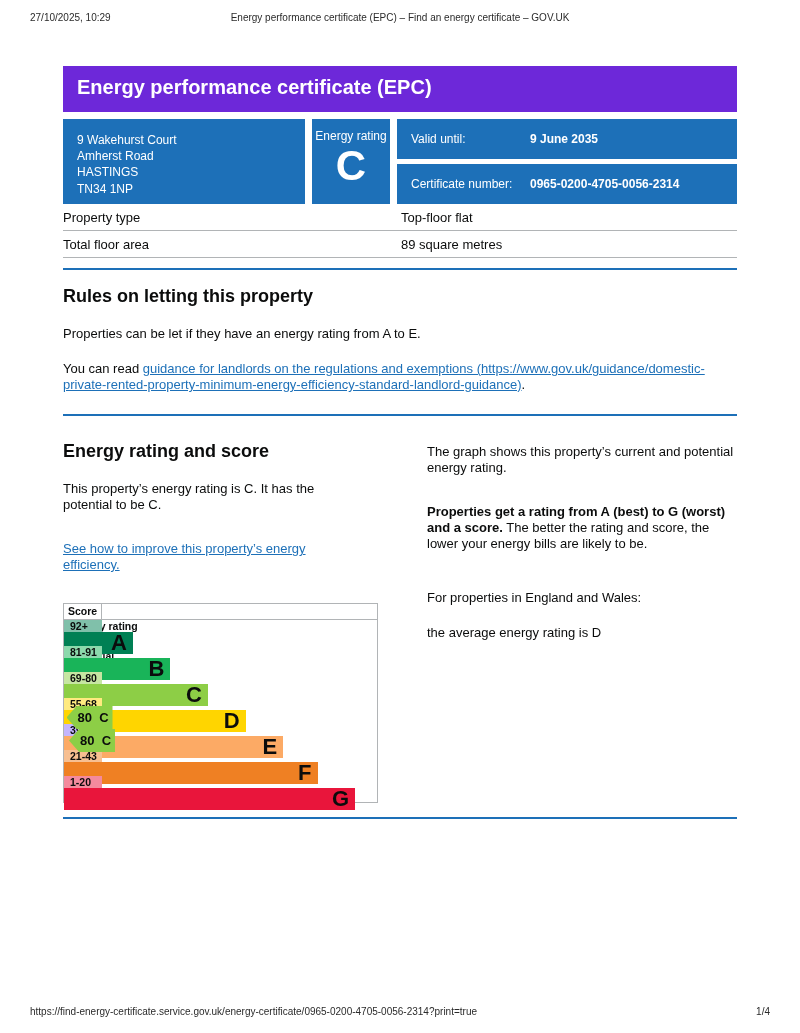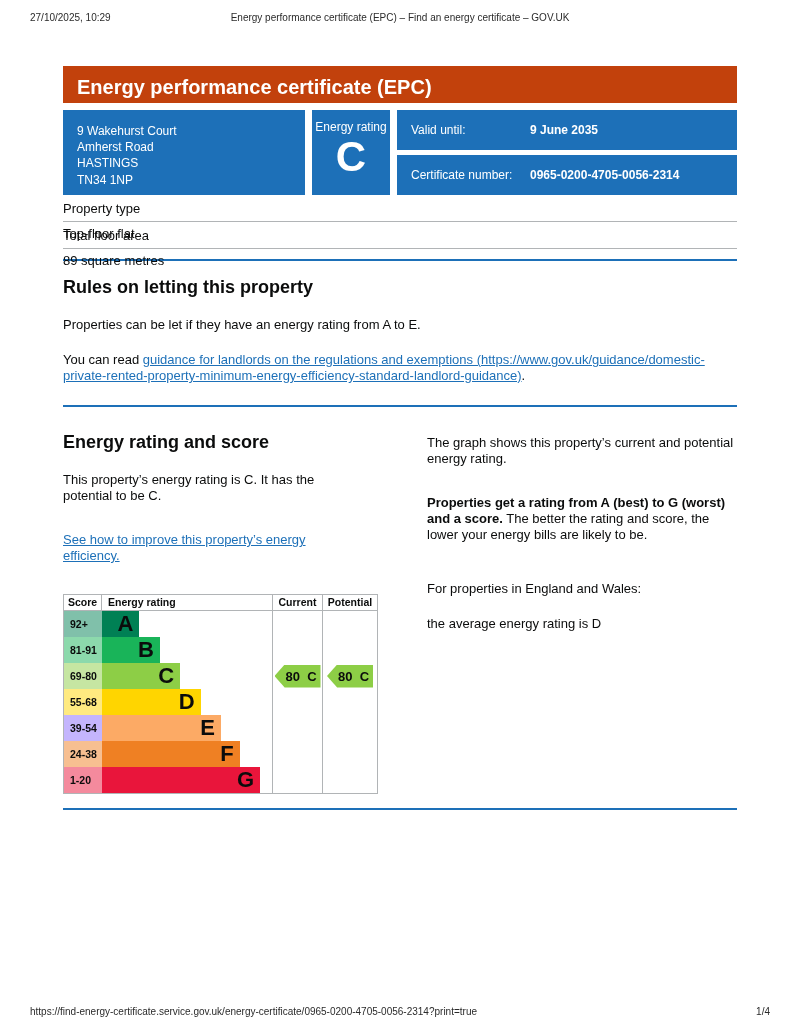--- a/index.html
+++ b/index.html
@@ -7,36 +7,36 @@
   .page{position:relative;width:800px;height:1033px;background:#fff;overflow:hidden;}
 
   
   .print-header{position:absolute;top:12px;left:30px;right:30px;font-size:10px;color:#2b2b2b;}
   .print-header .pt{position:absolute;left:0;right:0;text-align:center;}
   .print-footer{position:absolute;bottom:16px;left:30px;right:30px;font-size:10px;color:#2b2b2b;display:flex;justify-content:space-between;}
 
   .content{padding:66px 63px 0 63px;}
 
   
-  .banner{background:#c2410c;color:#fff;font-size:20px;font-weight:bold;height:37px;line-height:42px;padding-left:14px;}
+  .banner{background:#6d28d9;color:#fff;font-size:20px;font-weight:bold;height:46px;line-height:42px;padding-left:14px;}
 
   
   .summary-row{display:flex;gap:7px;height:85px;margin-top:7px;}
   .bluebox{background:#1d70b8;color:#fff;}
   .address-box{width:228px;padding:13px 0 0 14px;font-size:12px;line-height:1.35;}
   .rating-box{width:78px;padding-top:10px;text-align:center;}
   .rating-label{font-size:12px;}
   .rating-value{font-size:42px;font-weight:bold;line-height:1.1;}
   .right-boxes{flex:1;display:flex;flex-direction:column;gap:5px;}
   .info-box{flex:1;display:flex;align-items:center;padding-left:14px;font-size:12px;}
   .info-label{width:119px;flex:none;}
   .info-value{font-weight:bold;}
 
   
-  .detail-row{height:25px;line-height:25px;border-bottom:1px solid #b1b4b6;font-size:13px;display:flex;margin-top:1px;flex-direction:column;}
+  .detail-row{height:25px;line-height:25px;border-bottom:1px solid #b1b4b6;font-size:13px;display:flex;margin-top:1px;}
   .detail-row:first-of-type{margin-top:7px;}
   .detail-label{width:338px;flex:none;}
 
   .blue-rule{border:none;border-top:2px solid #1d70b8;margin:10px 0 0 0;}
 
   h2{font-size:18px;font-weight:bold;margin:16px 0 0 0;}
   p{font-size:13px;line-height:16px;margin:19px 0 0 0;}
   a.link{color:#1d70b8;text-decoration:underline;cursor:pointer;}
 
   .rule2{margin-top:21px;}
@@ -45,21 +45,21 @@
   .col-left p{width:292px;}
   .col-right{flex:1;}
   .col-right p{max-width:314px;}
   .p-gap1{margin-top:28px;}
   .p-gap2{margin-top:38px;}
   .p-gap3{}
   .tight span{display:block;}
 
   
   .chart{width:315px;border:1px solid #b1b4b6;margin-top:30px;box-sizing:border-box;}
-  .c-row{display:flex;}
+  .c-row{display:flex;flex-direction:column;}
   .c-head{height:15px;border-bottom:1px solid #b1b4b6;}
   .c-h{font-weight:bold;font-size:10.5px;line-height:15px;text-align:center;box-sizing:border-box;}
   .c-score{width:38px;flex:none;box-sizing:border-box;}
   .c-head .c-score{border-right:1px solid #b1b4b6;}
   .c-band{flex:1;box-sizing:border-box;}
   .c-h-band{text-align:left;padding-left:6px;}
   .c-cur{width:50px;flex:none;border-left:1px solid #b1b4b6;box-sizing:border-box;}
   .c-pot{width:55px;flex:none;border-left:1px solid #b1b4b6;box-sizing:border-box;}
   .c-bandrow{height:26px;}
   .c-scorecell{font-size:10.5px;font-weight:bold;display:flex;align-items:center;padding-left:6px;}
@@ -184,21 +184,21 @@
               <div class="c-score c-scorecell" style="background: #c4b5fd;">39-54</div>
               <div class="c-band">
                 <div class="c-bar" style="width: 70%; background: rgb(252, 170, 101);">
                   <div class="c-letter">E</div>
                 </div>
               </div>
               <div class="c-cur c-cell"></div>
               <div class="c-pot c-cell"></div>
             </div>
             <div class="c-row c-bandrow">
-              <div class="c-score c-scorecell" style="background: rgb(247, 191, 145);">24-38</div>
+              <div class="c-score c-scorecell" style="background: rgb(247, 191, 145);">21-43</div>
               <div class="c-band">
                 <div class="c-bar" style="width: 81%; background: rgb(239, 128, 35);">
                   <div class="c-letter">F</div>
                 </div>
               </div>
               <div class="c-cur c-cell"></div>
               <div class="c-pot c-cell"></div>
             </div>
             <div class="c-row c-bandrow">
               <div class="c-score c-scorecell" style="background: rgb(244, 138, 157);">1-20</div>

